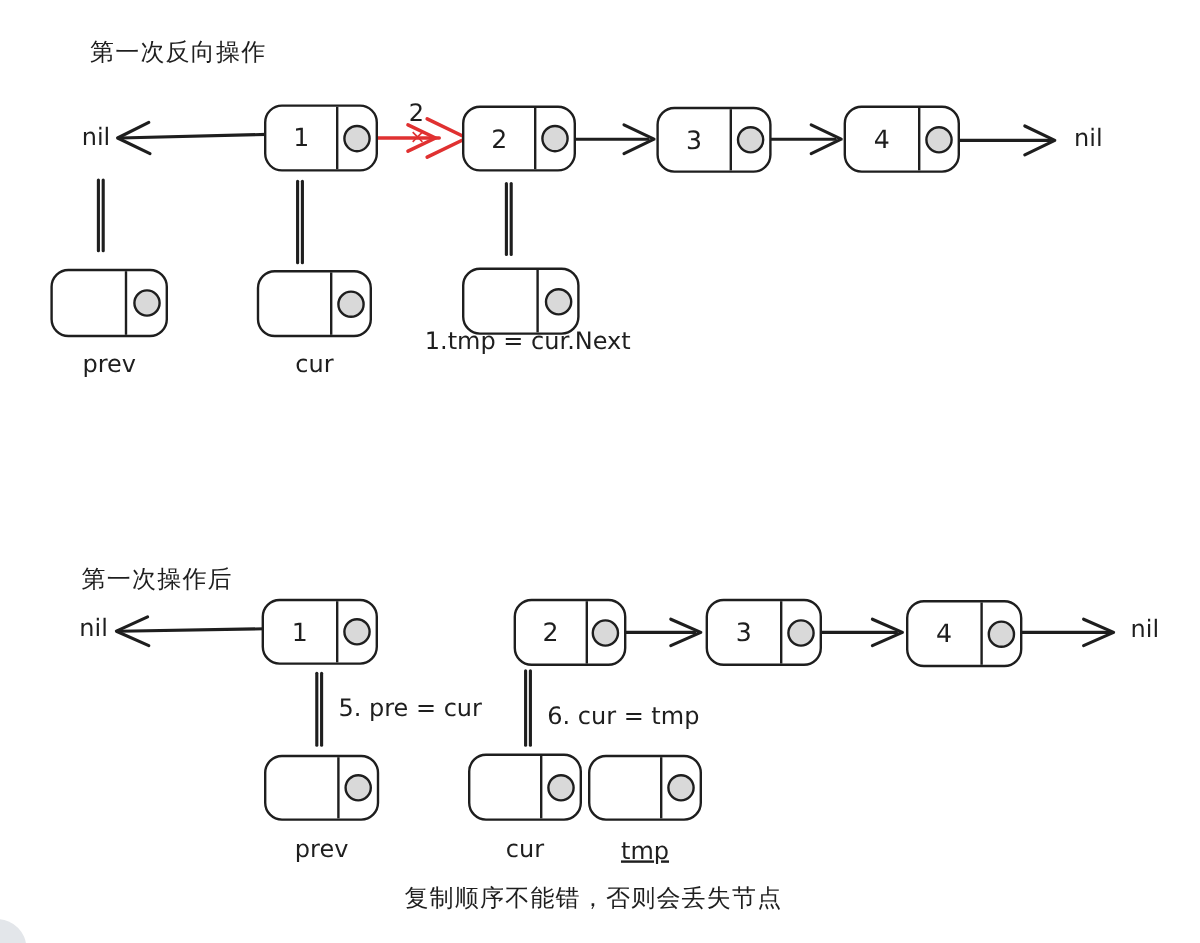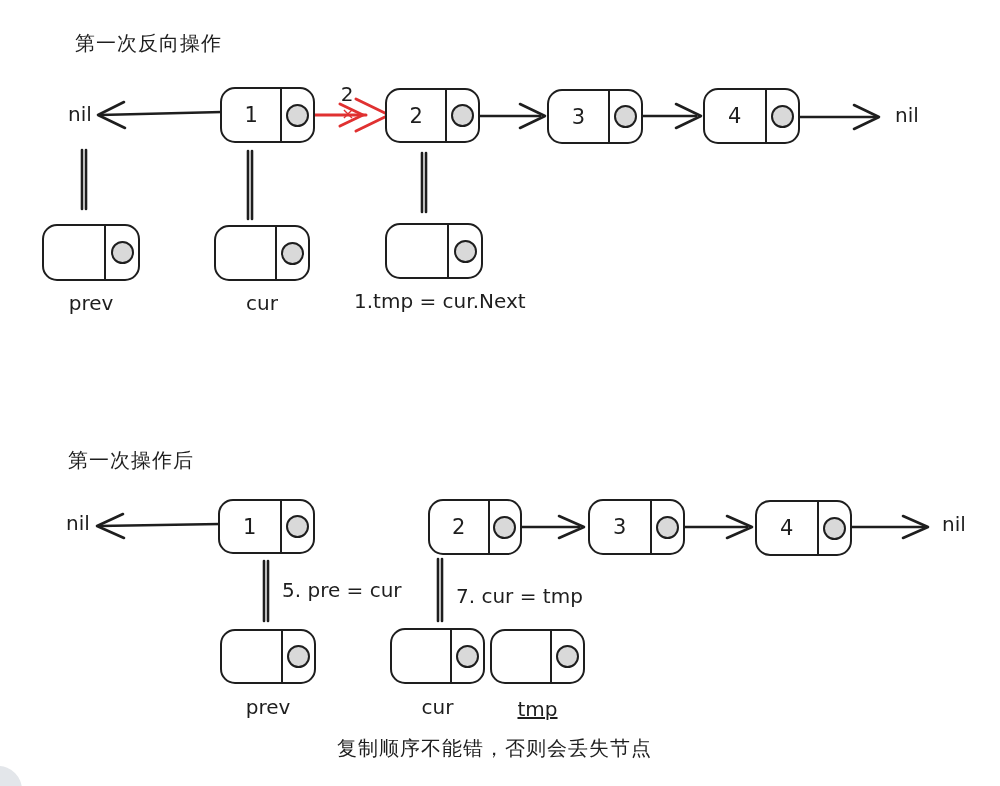--- a/index.html
+++ b/index.html
@@ -136,23 +136,23 @@
   </div>
   <div class="node" style="left:385px;top:223px;width:98px;height:56px;">
     <div class="nval"></div>
     <div class="nptr">
         <span class="dot"></span>
       </div>
   </div>
 
   <div class="hw center" style="left:42px;top:291px;width:98px;">prev</div>
   <div class="hw center" style="left:214px;top:291px;width:96px;">cur</div>
-  <div class="hw" style="left:354px;top:289px;">1.tmp = cur.Next</div>
-
-  <div class="cjk" style="left:68px;top:447px;text-align:center;">第一次操作后</div>
+  <div class="hw" style="left:354px;top:272px;">1.tmp = cur.Next</div>
+
+  <div class="cjk" style="left:68px;top:469px;text-align:center;">第一次操作后</div>
 
   <div class="hw center" style="left:58px;top:511px;width:40px;">nil</div>
   <div class="hw center" style="left:932px;top:512px;width:44px;">nil</div>
 
   <div class="node" style="left:218px;top:499px;width:97px;height:55px;">
     <div class="nval">1</div>
     <div class="nptr">
         <span class="dot"></span>
       </div>
   </div>
@@ -169,21 +169,21 @@
       </div>
   </div>
   <div class="node" style="left:755px;top:500px;width:97px;height:56px;">
     <div class="nval">4</div>
     <div class="nptr">
         <span class="dot"></span>
       </div>
   </div>
 
   <div class="hw" style="left:282px;top:578px;">5. pre = cur</div>
-  <div class="hw" style="left:456px;top:584px;">7. cur = tmp</div>
+  <div class="hw" style="left:456px;top:584px;">6. cur = tmp</div>
 
   <div class="node" style="left:220px;top:629px;width:96px;height:55px;">
     <div class="nval"></div>
     <div class="nptr">
         <span class="dot"></span>
       </div>
   </div>
   <div class="node" style="left:390px;top:628px;width:95px;height:56px;">
     <div class="nval"></div>
     <div class="nptr">

